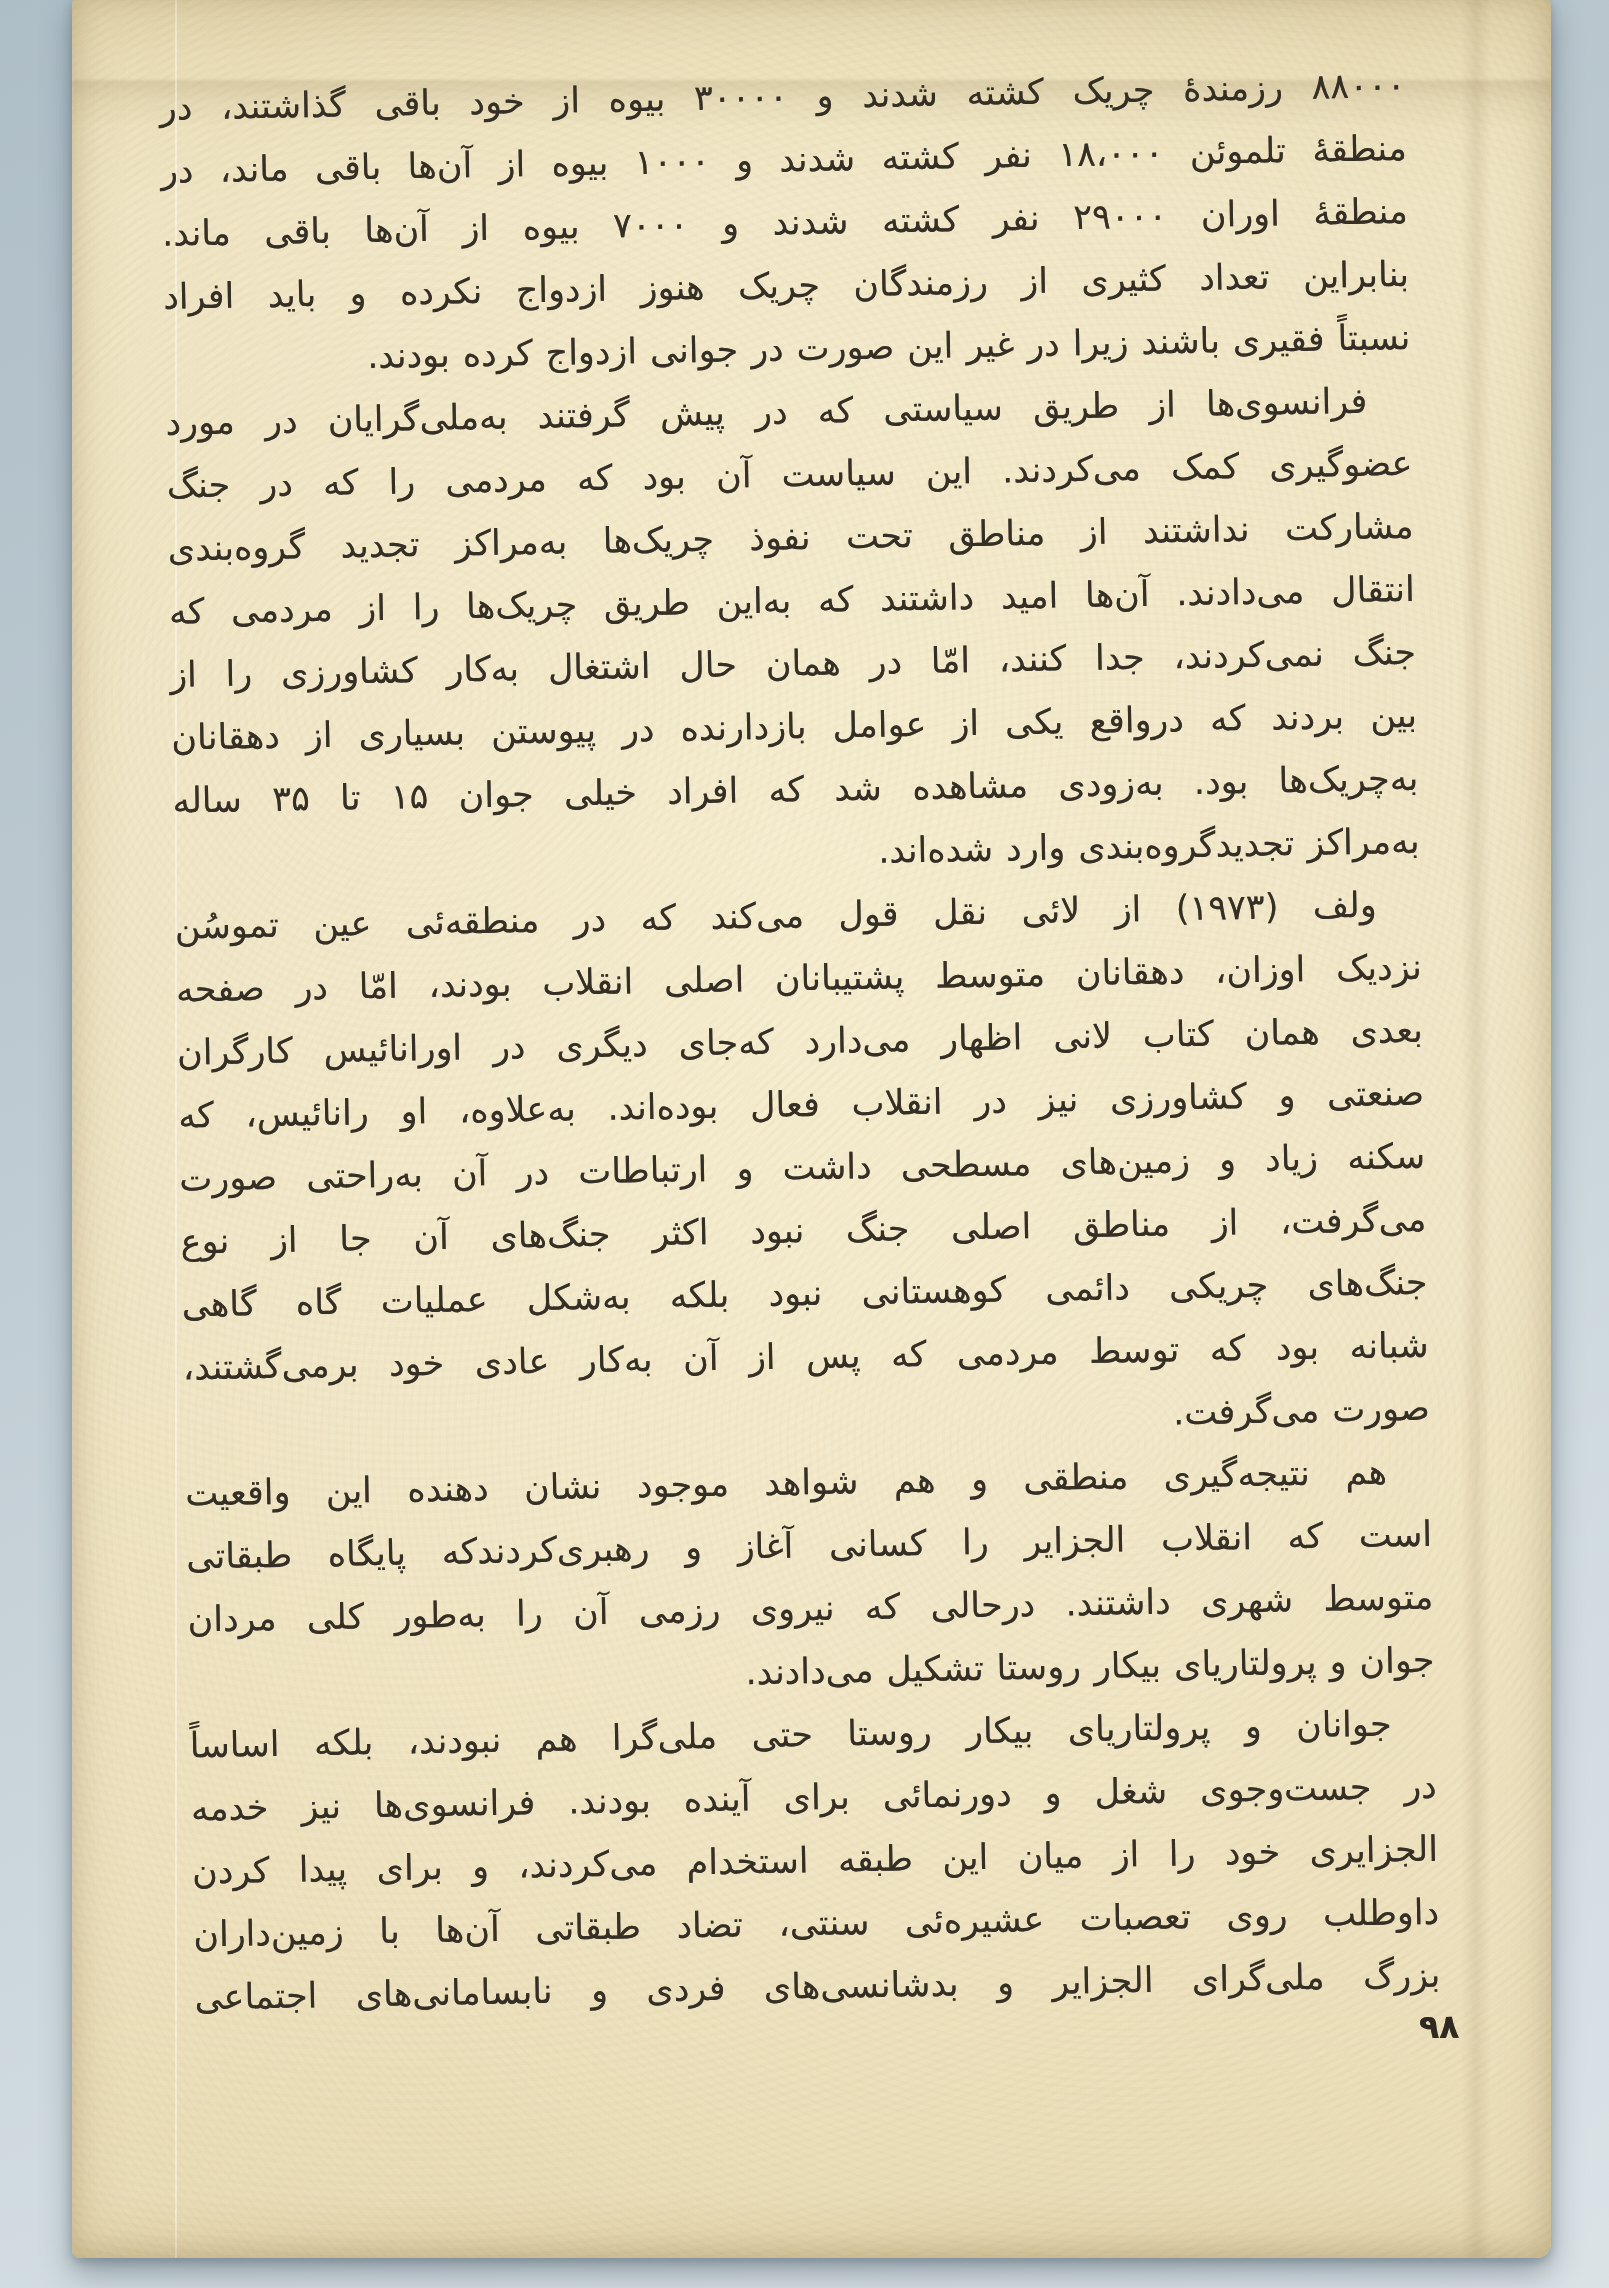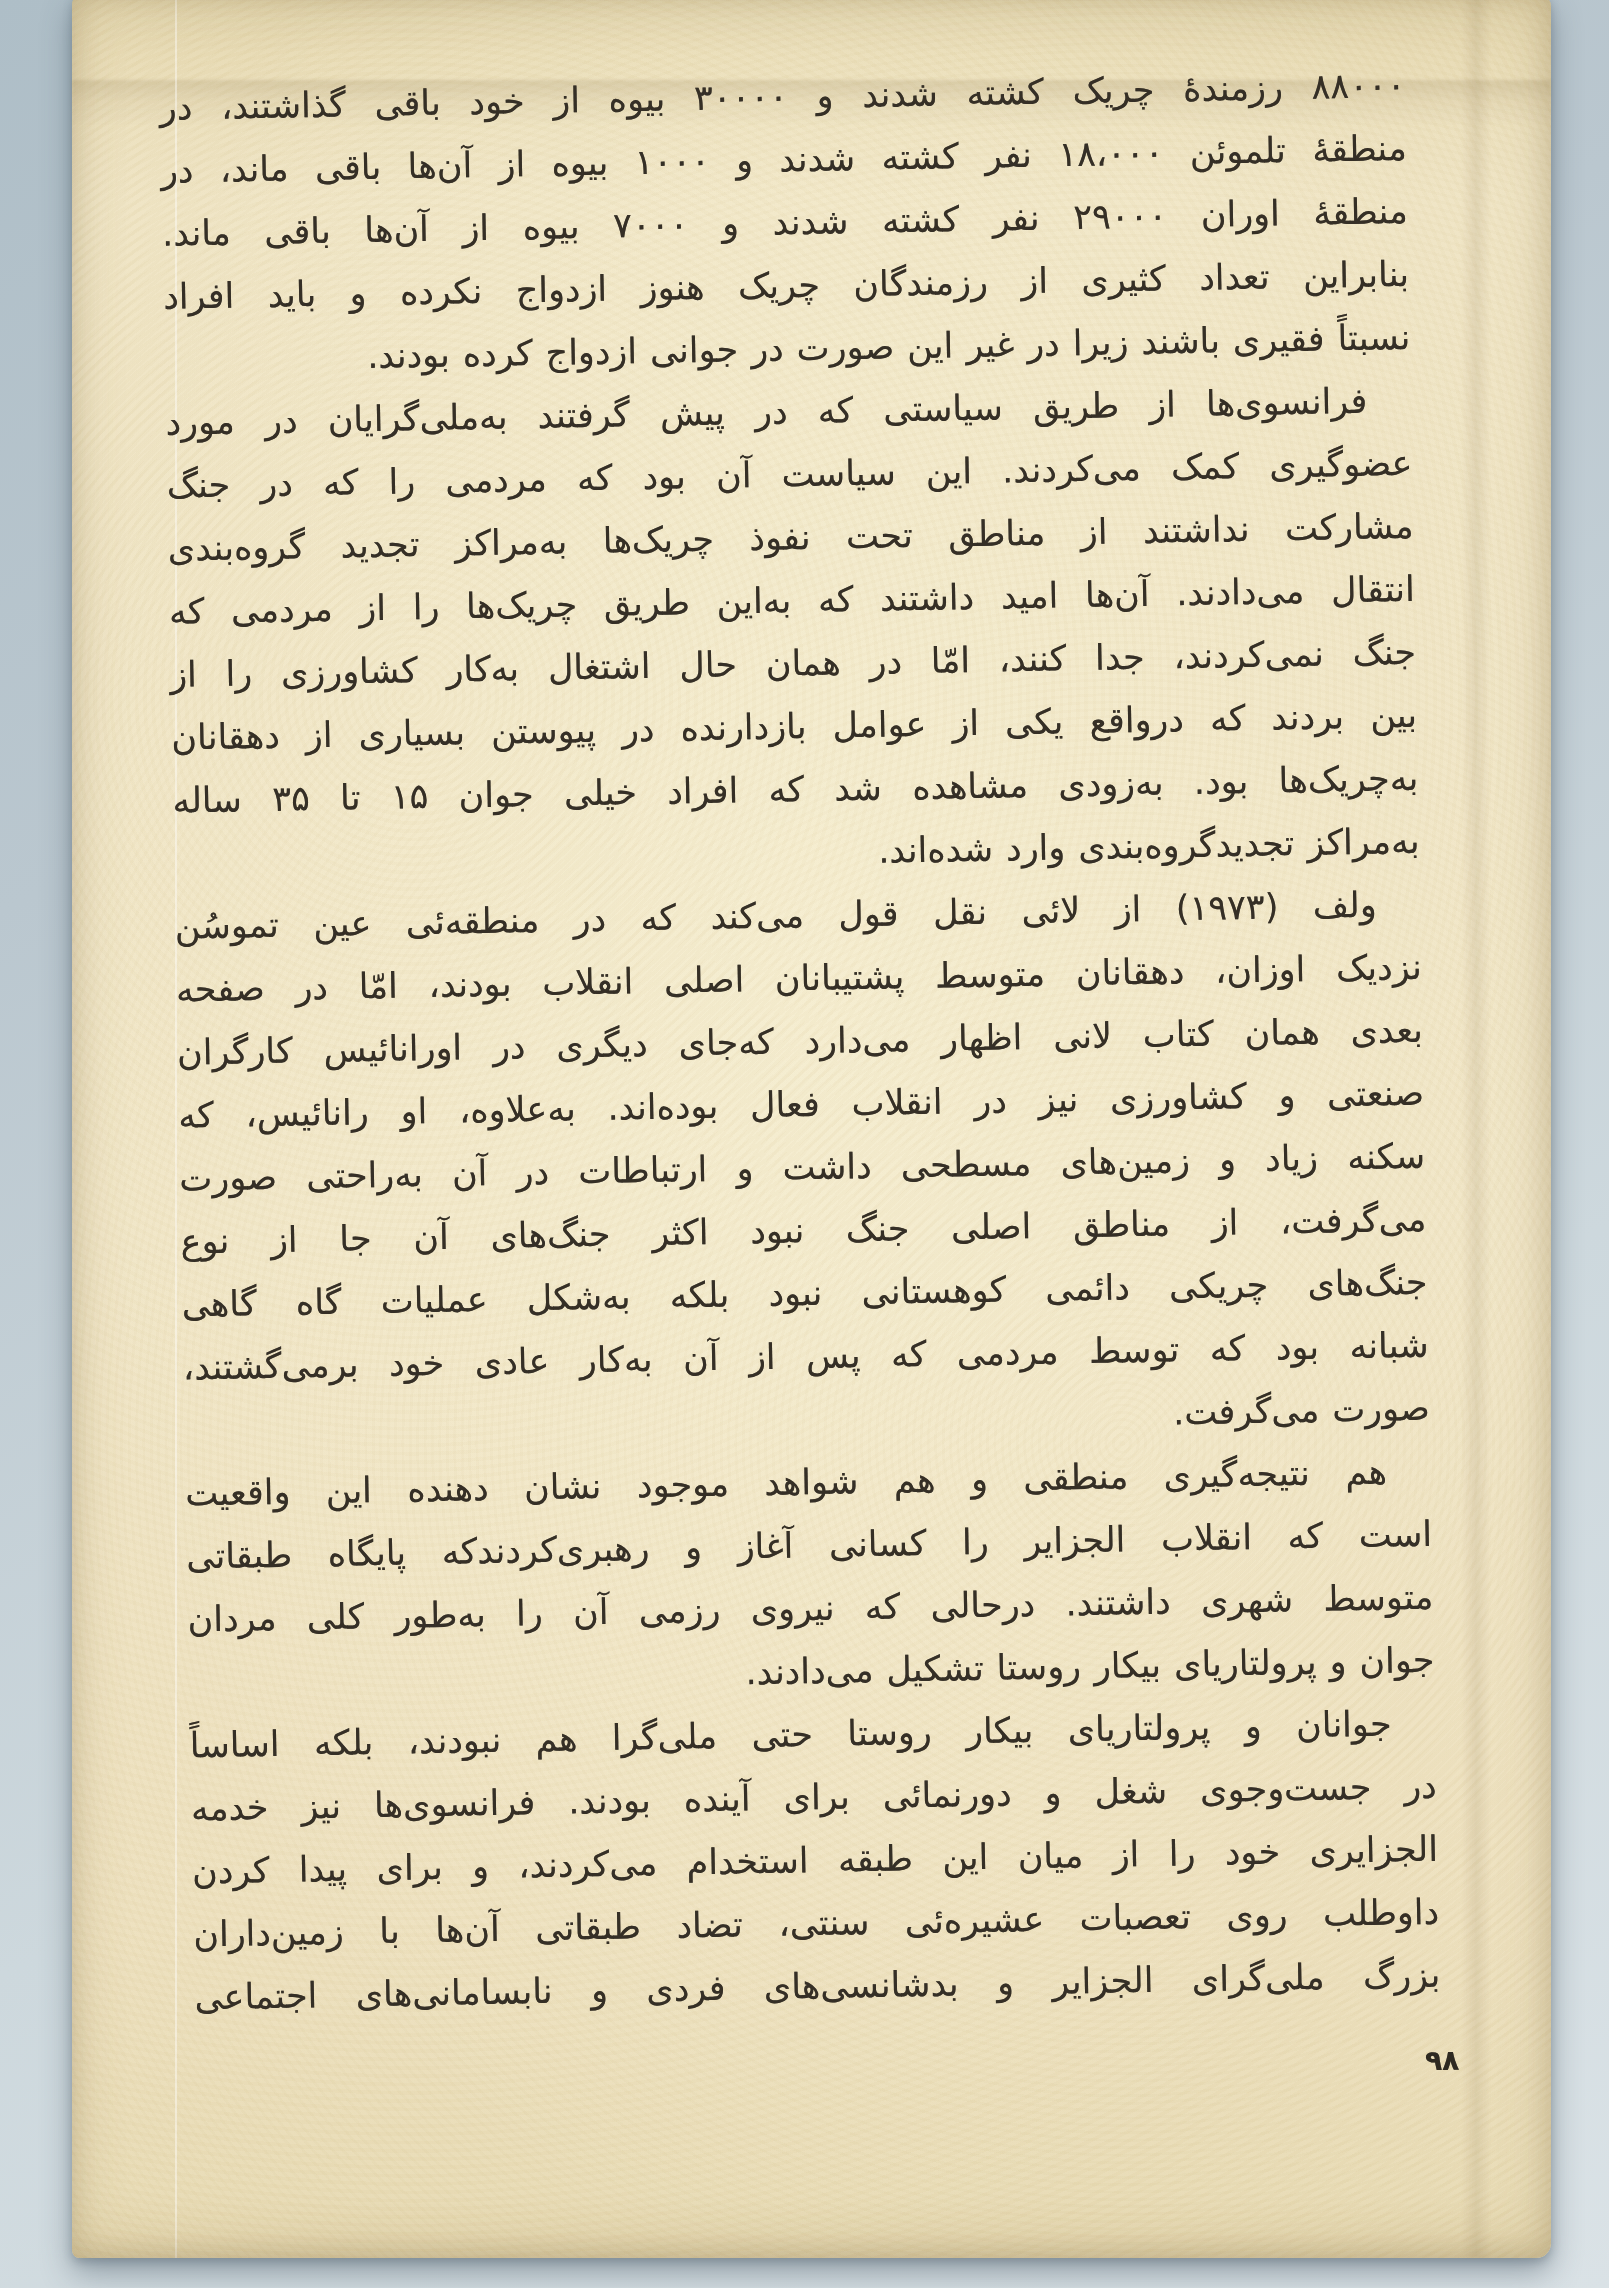--- a/index.html
+++ b/index.html
@@ -58,24 +58,23 @@
   .line{
     height:63px;
     text-align:justify;
     text-align-last:justify;
   }
   .line.indent{padding-right:44px;}
   .line.end{text-align-last:start;}
   .pagenum{
     position:absolute;right:92px;top:2012px;
     direction:rtl;
-    font-size:28px;font-weight:bold;color:#2e2921;
+    font-size:33px;font-weight:bold;color:#2e2921;
     transform:rotate(-1deg);
     text-shadow:0 0 0.6px rgba(46,41,33,.6);
-    margin-top:37px;
   }
 </style>
 </head>
 <body>
 
 <div class="scene">
   <div class="paper">
     <div class="crease-top"></div>
     <div class="crease-right"></div>
     <div class="guide-line"></div>

